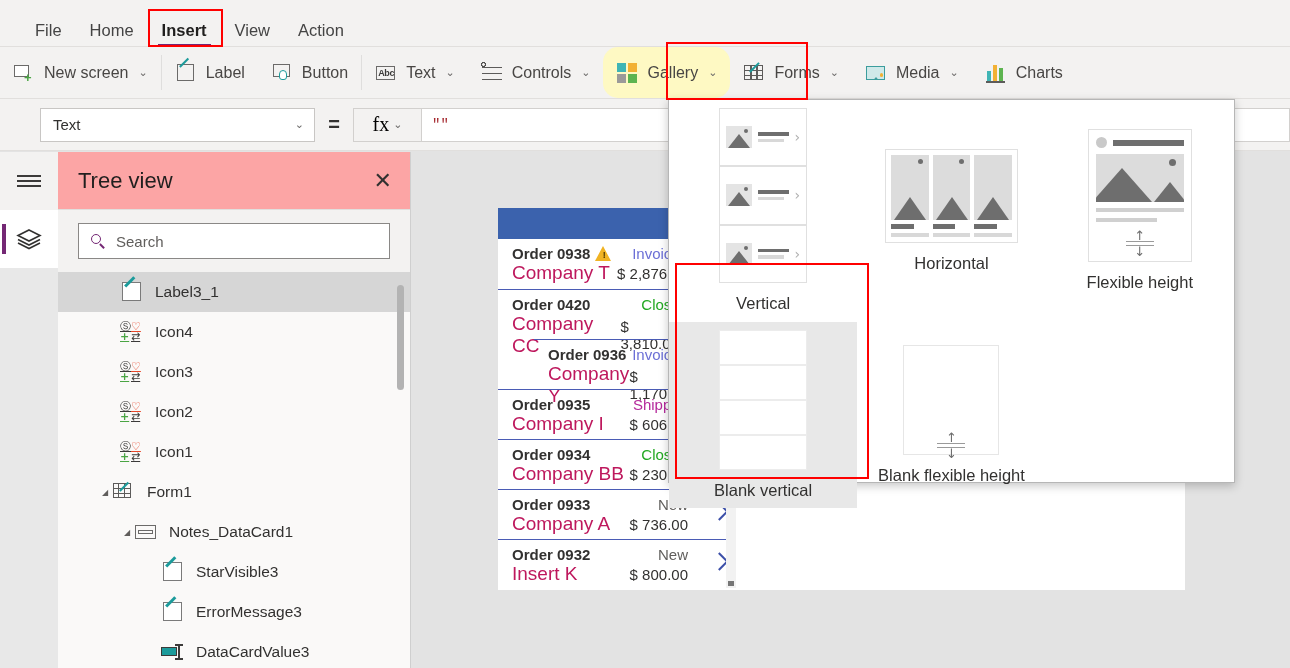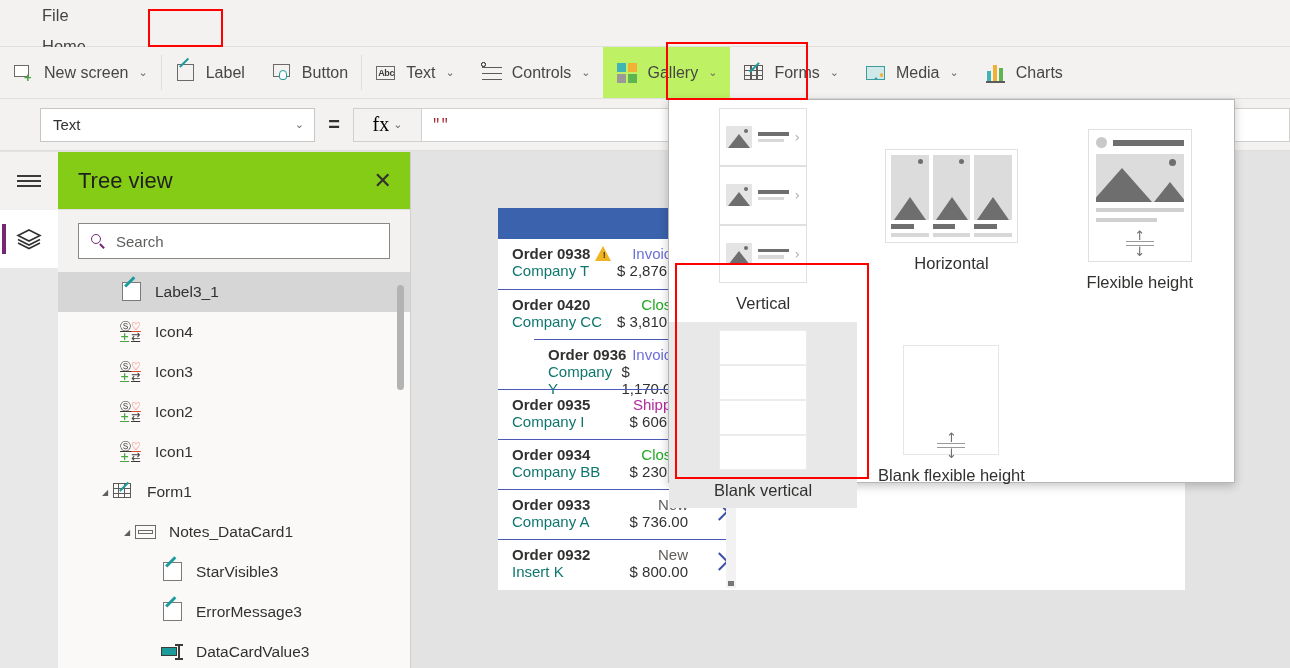--- a/index.html
+++ b/index.html
@@ -10,21 +10,21 @@
     background:#e3e3e3;
     overflow:hidden;
     position:relative;
     -webkit-font-smoothing:antialiased;
   }
 
   
   #menubar{
     position:absolute; left:0; top:0; width:1290px; height:47px;
     background:#f3f2f1; border-bottom:1px solid #e1dfdd;
-    display:flex; align-items:flex-start; padding-left:30px;flex-direction:column;
+    display:flex; align-items:flex-end; padding-left:23px;
   }
   .menu-item{
     font-size:16.5px; color:#444; padding:6px 12px; margin-right:4px;
     cursor:pointer; position:relative; white-space:nowrap;
   }
   .menu-item.active{ color:#201f1e; font-weight:bold; }
   .menu-underline{
     position:absolute; left:8px; right:8px; bottom:-1px; height:3px;
     background:#742774;
   }
@@ -33,21 +33,21 @@
   #ribbon{
     position:absolute; left:0; top:47px; width:1290px; height:52px;
     background:#f3f2f1; border-bottom:1px solid #e1dfdd;
     display:flex; align-items:stretch;
   }
   .rb{
     display:flex; align-items:center; gap:9px;
     padding:0 13px; cursor:pointer; font-size:16px; color:#484644;
     white-space:nowrap; position:relative;
   }
-  .rb.sel{ background:#bef264; }
+  .rb.sel{ background:#fef9c3;border-radius:15px; }
   .rb-sep{ width:1px; background:#dfdedd; margin:8px 0; }
   .caret{ font-size:11px; color:#6b6a69; margin-left:1px; }
 
   
   .ic{ width:22px; height:22px; position:relative; flex:none; }
 
   .ic-newscreen i{ position:absolute; left:1px; top:3px; width:15px; height:12px;
       border:1.6px solid #6b6a69; background:#fff; }
   .ic-newscreen b{ position:absolute; left:11px; top:11px; color:#4aa544;
       font-size:13px; font-weight:bold; line-height:10px; font-family:"Liberation Sans",sans-serif;}
@@ -145,21 +145,21 @@
     display:flex;align-items:center;justify-content:center; cursor:pointer;}
   #railitem .bar{ position:absolute; left:2px; top:14px; width:4px; height:30px; background:#742774;}
   .layers{ position:relative; width:26px; height:22px;}
   #railbelow{ position:absolute; left:0; top:116px; width:58px; bottom:0; background:#e8e8e8;}
 
   
   #tree{
     position:absolute; left:58px; top:152px; width:353px; height:516px;
     background:#faf9f8; border-right:1px solid #cfcfcf;
   }
-  #treehead{ height:58px; background:#84cc16; display:flex; align-items:center;
+  #treehead{ height:58px; background:#fca5a5; display:flex; align-items:center;
     padding:0 18px 0 20px; border-bottom:1px solid #e1dfdd;}
   #treehead .t{ font-size:22px; color:#201f1e; flex:1;}
   #treeclose{ font-size:22px; color:#323130; cursor:pointer; line-height:1;
     font-family:"DejaVu Sans", sans-serif; font-weight:300;}
   #searchwrap{ height:62px; display:flex; align-items:center; padding:0 20px;
     background:#f3f2f1; }
   #searchbox{ flex:1; height:36px; background:#fff; border:1px solid #8a8886;
     display:flex; align-items:center; gap:10px; padding-left:12px;}
   .mag{ position:relative; width:15px;height:15px; flex:none;}
   .mag i{ position:absolute; left:0; top:0; width:10px;height:10px;
@@ -219,21 +219,21 @@
   #appheader{ position:absolute; left:0; top:0; width:231px; height:31px;}
   #gallery{ position:absolute; left:0; top:31px; width:236px; bottom:0; }
   .grow{ height:50px; border-top:1.6px solid #4a5bb5; position:relative;
     padding:6px 10px 0 14px; cursor:pointer;}
   .grow:first-child{ border-top:none; }
   .gline{ display:flex; justify-content:space-between; align-items:center;
     padding-right:36px;}
   .gord{ font-size:15px; font-weight:bold; color:#323130; display:flex;
     align-items:center; gap:5px;}
   .gstat{ font-size:15px; }
-  .gcmp{ font-size:15px; color:#0f766e; }
+  .gcmp{ font-size:19px; color:#be185d; }
   .gamt{ font-size:15px; color:#323130; }
   .chev{ position:absolute; right:9px; top:11px; width:13px; height:22px; }
   .chev:before{ content:""; position:absolute; left:1px; top:4px;
     width:11px; height:11px; border-top:2.4px solid #3b4fa8;
     border-right:2.4px solid #3b4fa8; transform:rotate(45deg);}
   .warn{ position:relative; width:17px;height:15px; display:inline-block;}
   .warn i{ position:absolute; left:0;top:0; width:0;height:0;
     border-left:8.5px solid transparent; border-right:8.5px solid transparent;
     border-bottom:15px solid #f0b323;}
   .warn b{ position:absolute; left:7.3px; top:5px; font-size:9px;

